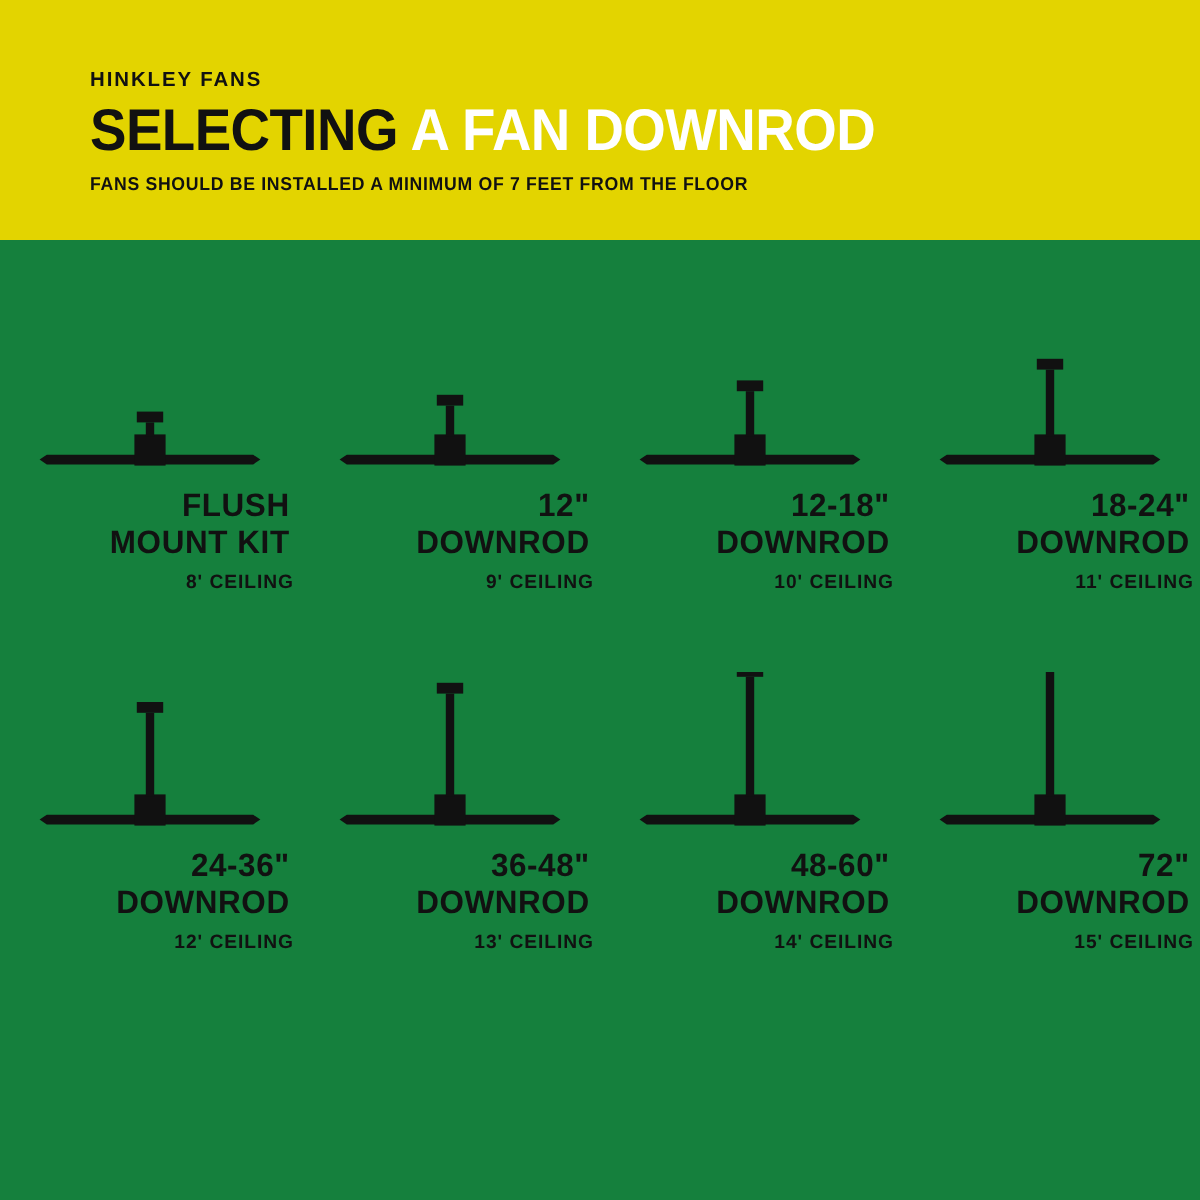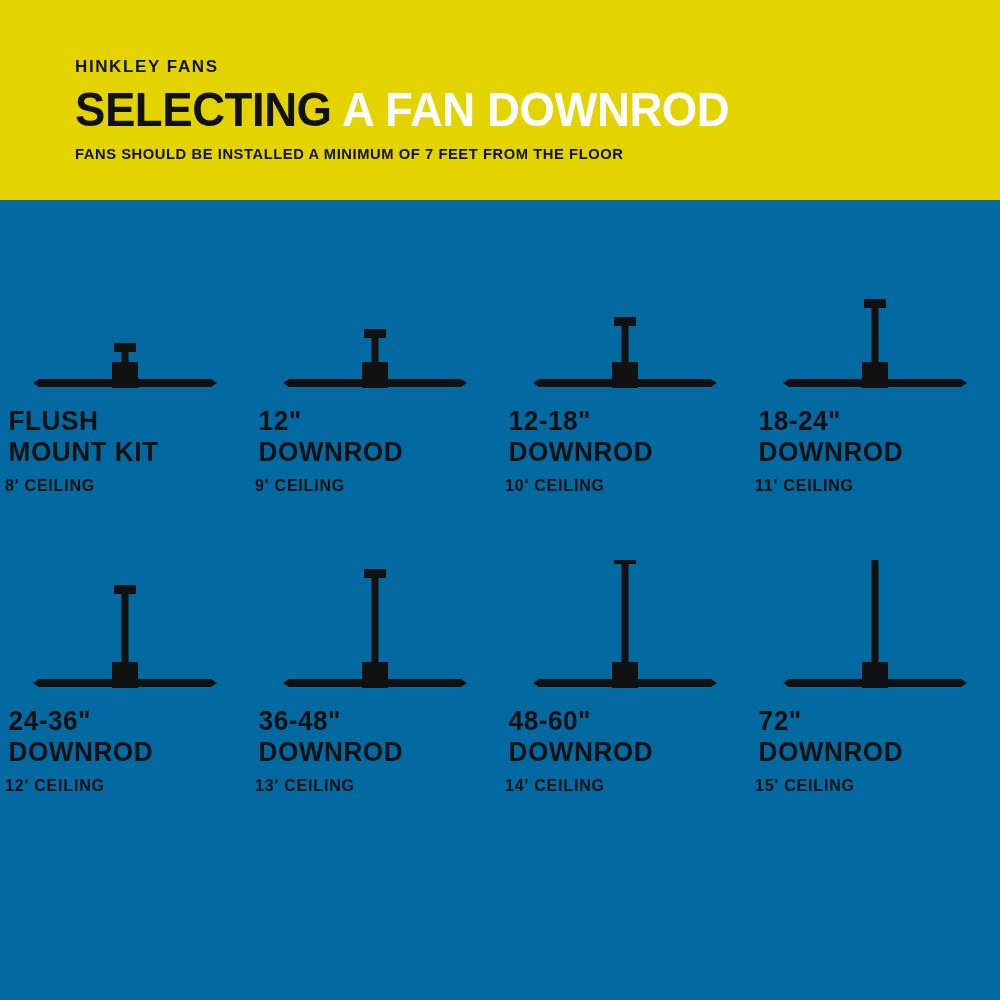--- a/index.html
+++ b/index.html
@@ -10,21 +10,21 @@
     width: 1000px;
     height: 1000px;
     background: #ffffff;
     font-family: "Liberation Sans", sans-serif;
     overflow: hidden;
   }
   .page {
     position: relative;
     width: 1000px;
     height: 1000px;
-    background: #0369a1;
+    background: #15803d;
   }
 
   
   .header {
     position: absolute;
     top: 0;
     left: 0;
     width: 1000px;
     height: 200px;
     background: #e3d400;
@@ -92,21 +92,21 @@
   .fan-wrap {
     position: relative;
     width: 230px;
     height: 140px;
   }
   .fan-svg {
     display: block;
   }
   .labels {
     margin-top: 6px;
-    text-align: left;
+    text-align: right;
     width: 240px;
   }
   .opt-name {
     font-family: "Liberation Sans", sans-serif;
     font-size: 27px;
     font-weight: bold;
     color: #111111;
     letter-spacing: 0.5px;
     line-height: 1.16;
     text-transform: uppercase;

